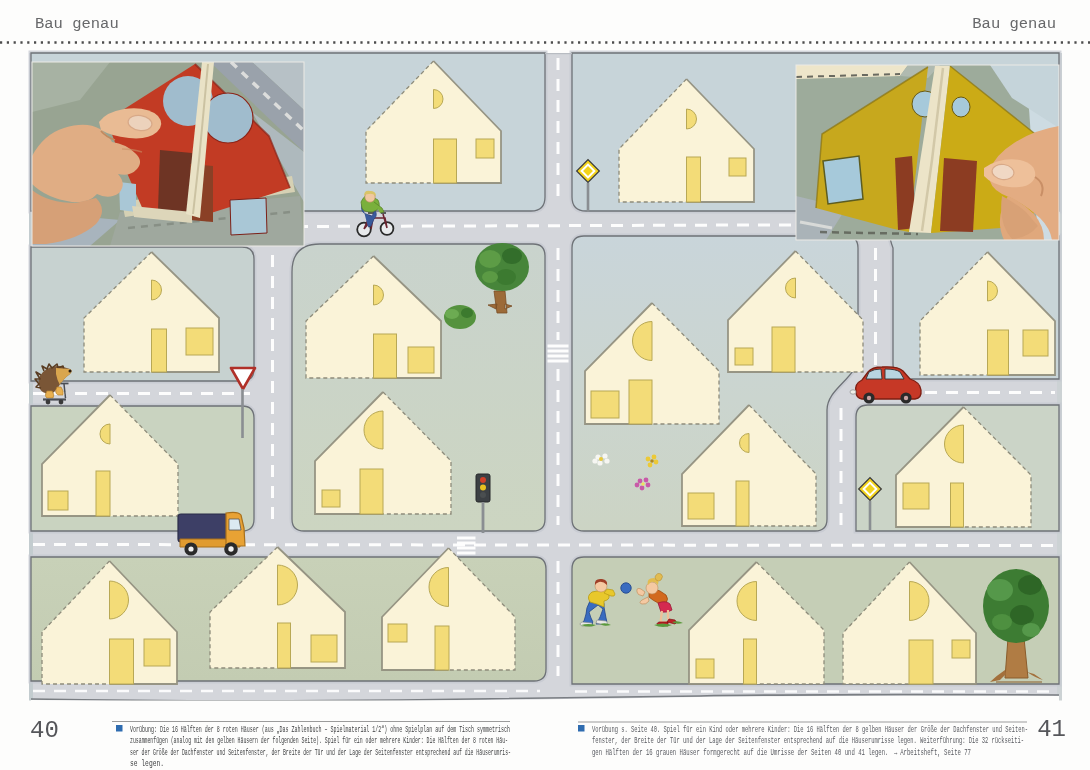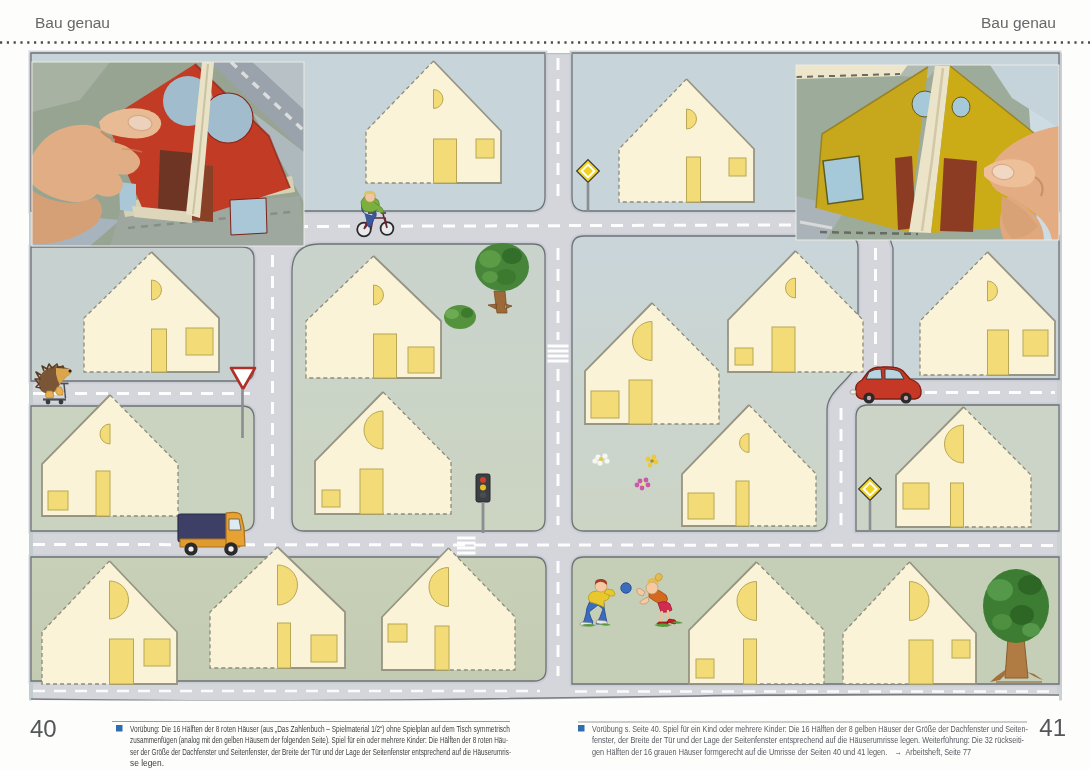--- a/index.html
+++ b/index.html
@@ -1,16 +1,16 @@
 <!DOCTYPE html>
 <html><head>
 <meta charset="utf-8">
 <style>
   html,body{margin:0;padding:0;background:#fdfdfc;}
-  #page{position:relative;width:1090px;height:770px;overflow:hidden;font-family:Liberation Sans, sans-serif;}
+  #page{position:relative;width:1090px;height:770px;overflow:hidden;font-family:Liberation Mono, monospace;}
   svg{display:block;}
 </style>
 </head>
 <body>
 <div id="page">
 <svg width="1090" height="770" viewBox="0 0 1090 770">
 <defs>
   <linearGradient id="gM" x1="0" y1="0" x2="0" y2="1">
     <stop offset="0" stop-color="#c9d3cd"></stop>
           <stop offset="1" stop-color="#ccd5c1"></stop>

